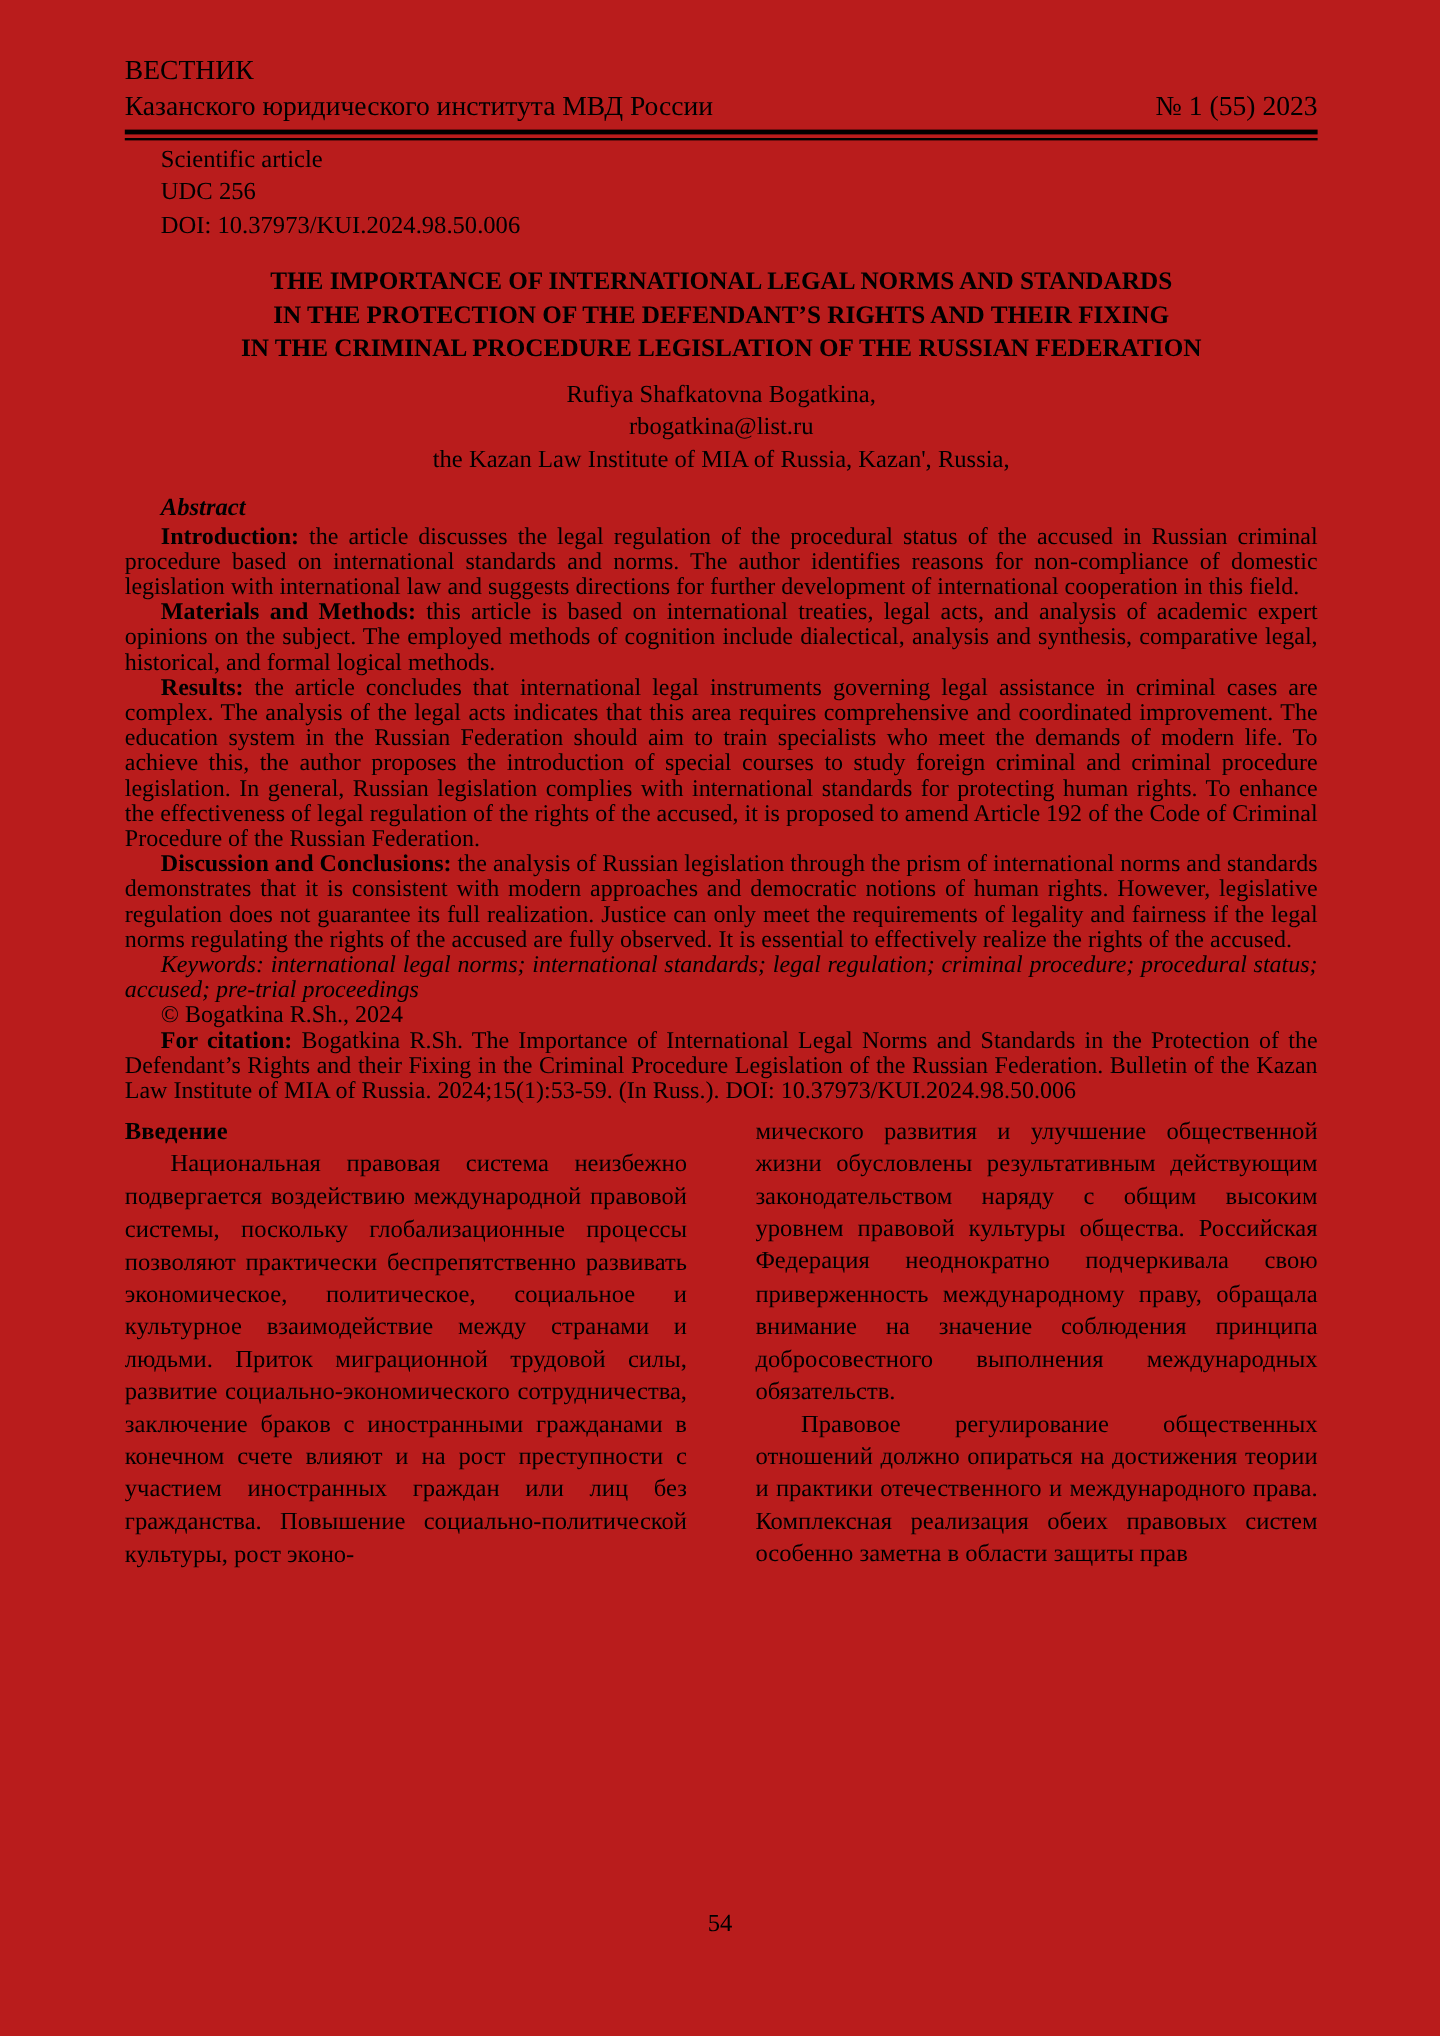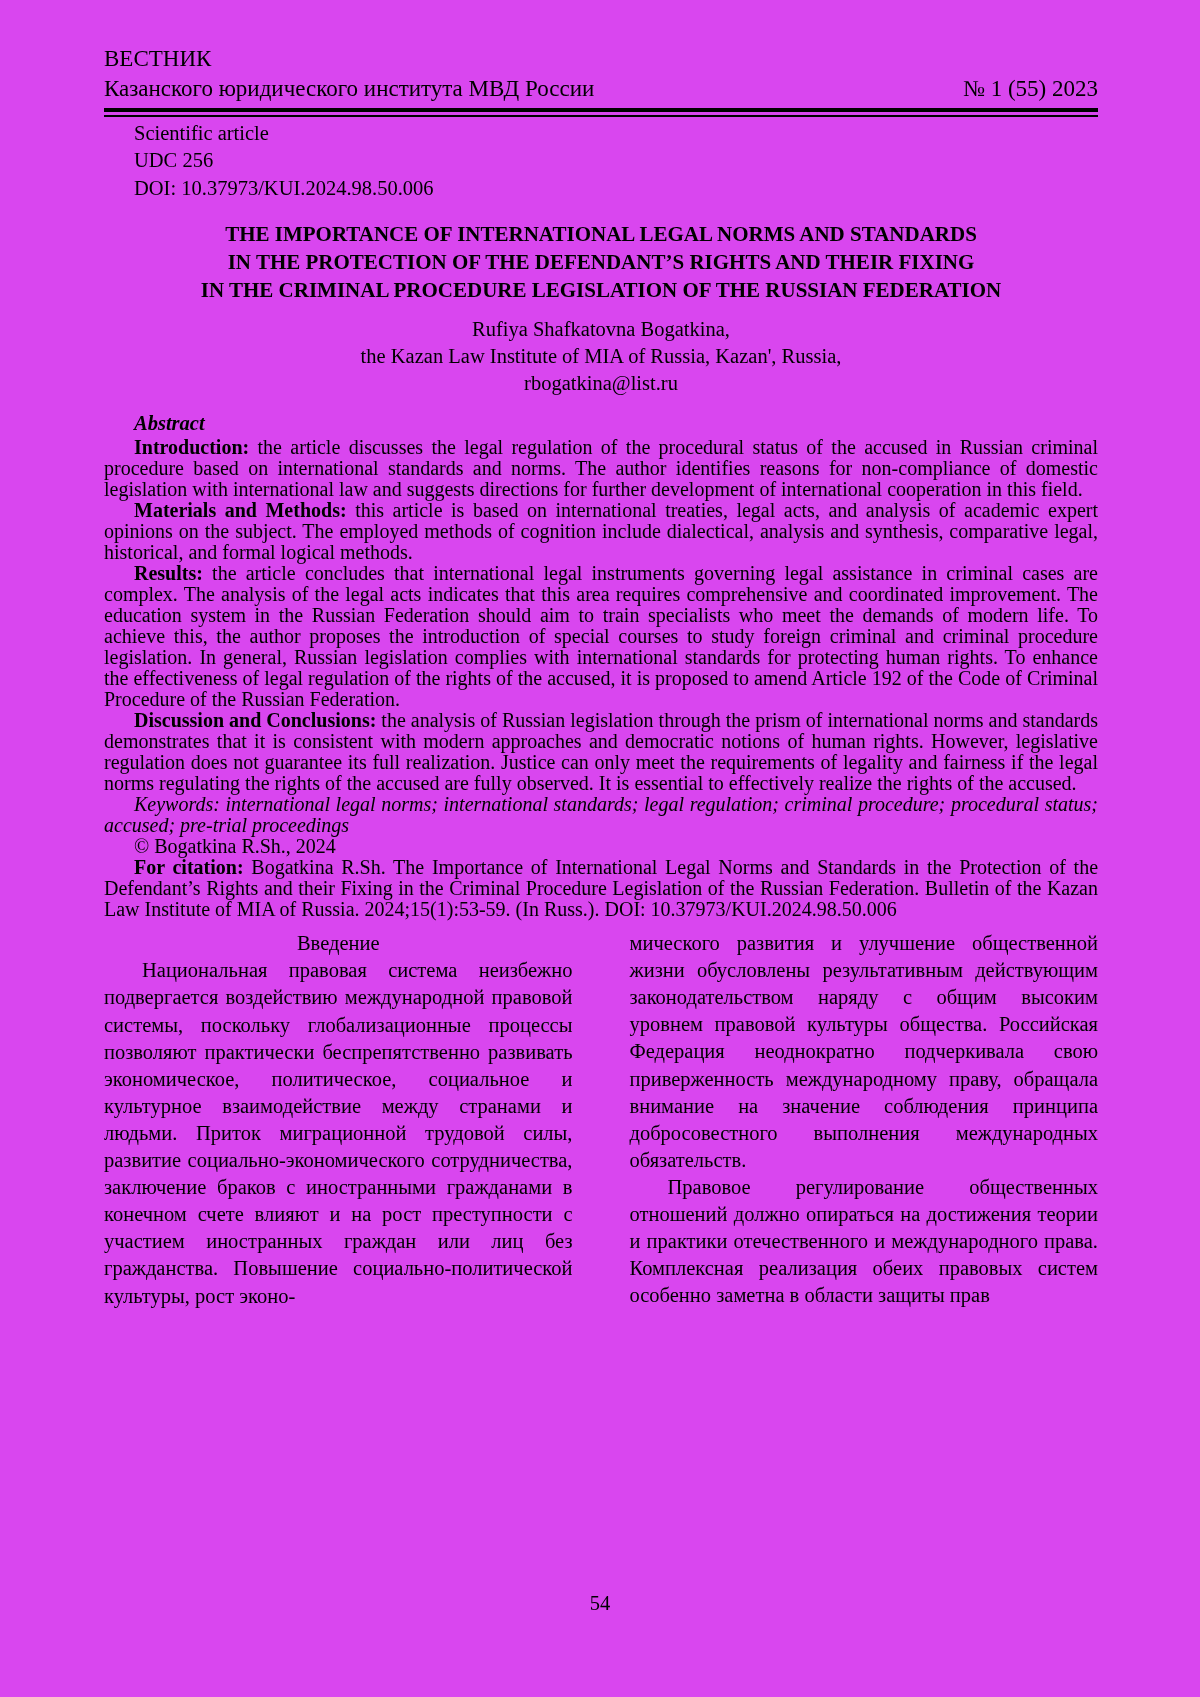--- a/index.html
+++ b/index.html
@@ -1,20 +1,20 @@
 <!DOCTYPE html>
 <html><head>
 <meta charset="utf-8">
 <style>
   html,body { margin:0; padding:0; background:#888; }
   .page {
     position:relative;
     width:1200px; height:1697px;
     margin:0 auto;
-    background:#d946ef;
+    background:#b91c1c;
     color:#000;
     font-family:"Liberation Serif", serif;
     overflow:hidden;
   }
   .content { padding:44px 102px 0 104px; }
 
   
   .jh-title { font-size:23px; line-height:30px; }
   .jh-row { display:flex; justify-content:space-between; align-items:baseline; font-size:23px; line-height:30px; }
   .double-rule { margin-top:4px; }
@@ -35,21 +35,21 @@
     margin:0;
     font-size:20px; line-height:21px;
     text-align:justify; text-indent:30px;
   }
   .run-in { font-weight:bold; }
   p.keywords, p.keywords span { font-style:italic; }
 
   
   .columns { display:flex; gap:57px; margin-top:10px; }
   .col { width:469px; }
-  .col-head { text-align:center; font-weight:normal; font-size:20.5px; line-height:27.3px; }
+  .col-head { text-align:left; font-weight:bold; font-size:20.5px; line-height:27.3px; }
   .col p {
     margin:0;
     font-size:20.5px; line-height:27.1px;
     text-align:justify;
   }
   .col p.indent { text-indent:38px; }
   .col p.no-indent { text-indent:0; }
 
   
   .page-number {
@@ -82,22 +82,22 @@
     </div>
 
     <div class="article-title">
       <div>THE IMPORTANCE OF INTERNATIONAL LEGAL NORMS AND STANDARDS</div>
       <div>IN THE PROTECTION OF THE DEFENDANT’S RIGHTS AND THEIR FIXING</div>
       <div>IN THE CRIMINAL PROCEDURE LEGISLATION OF THE RUSSIAN FEDERATION</div>
     </div>
 
     <div class="authors">
       <div>Rufiya Shafkatovna Bogatkina,</div>
+      <div>rbogatkina@list.ru</div>
       <div>the Kazan Law Institute of MIA of Russia, Kazan', Russia,</div>
-      <div>rbogatkina@list.ru</div>
     </div>
 
     <div class="abstract">
       <div class="abstract-head">Abstract</div>
 
       <p class="body-par">
         <span class="run-in">Introduction:</span>
         <span>the article discusses the legal regulation of the procedural status of the accused in Russian criminal procedure based on international standards and norms. The author identifies reasons for non-compliance of domestic legislation with international law and suggests directions for further development of international cooperation in this field.</span>
       </p>
 

